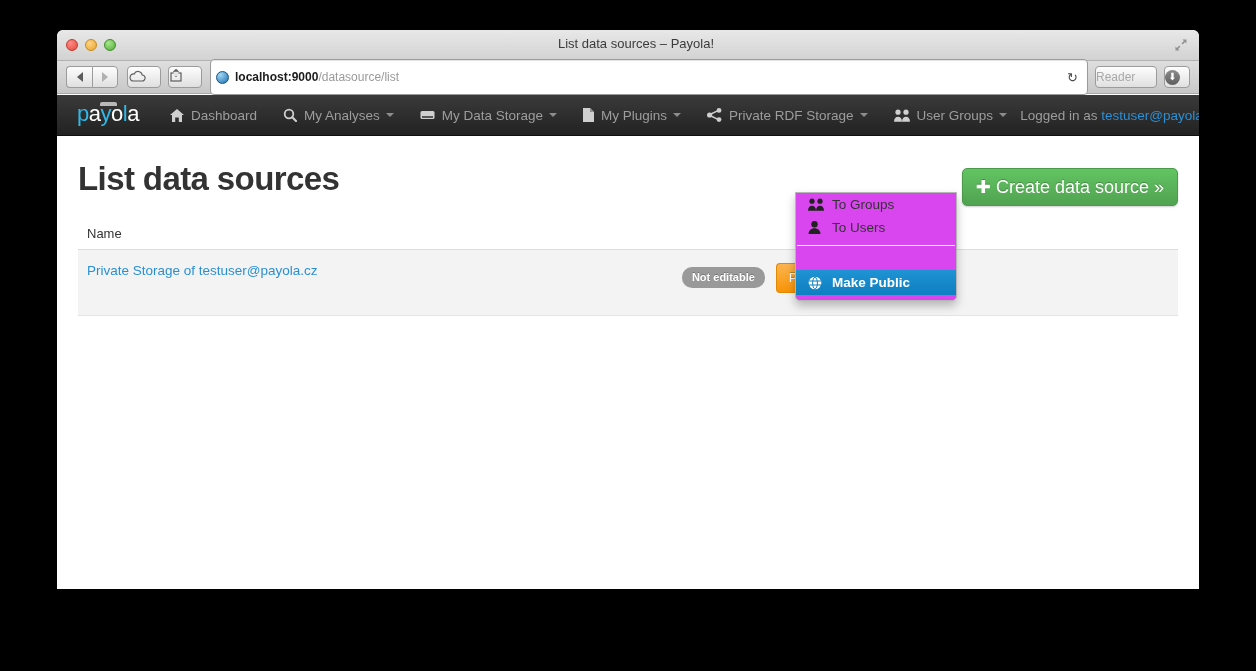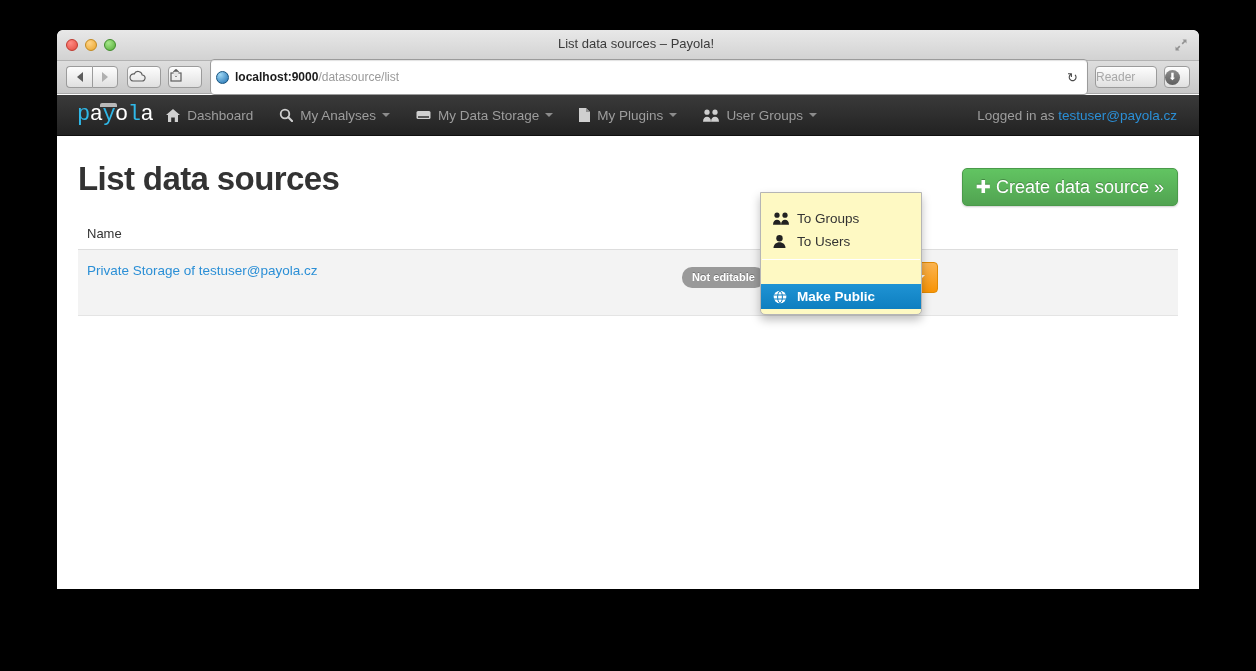--- a/index.html
+++ b/index.html
@@ -112,23 +112,23 @@
   
   #navbar {
     height: 41px;
     background: linear-gradient(to bottom, #3a3a3a 0%, #222222 100%);
     display: flex; align-items: center;
     padding-left: 20px;
     border-bottom: 1px solid #101010;
   }
   #brand-logo {
     font-size: 22px; letter-spacing: -0.5px;
-    color: #2fb8e8; 
+    color: #2fb8e8; margin-right: 18px;
     position: relative; top: -1px;
-    font-family: Liberation Mono, monospace;
+    font-family: Liberation Sans, sans-serif;
   }
   #brand-logo .wht { color: #ffffff; }
   #brand-logo .cap {
     position: absolute; left: 23px; top: 1px;
     width: 17px; height: 4px;
     background: #b9b9b9;
     border-radius: 2px 2px 0 0;
   }
   .nav-item {
     display: flex; align-items: center;
@@ -208,27 +208,27 @@
     padding: 6px 12px 7px;
     text-shadow: 0 -1px 0 rgba(0,0,0,0.25);
   }
   #private-button { border-radius: 4px 0 0 4px; border-right: none; }
   #share-dropdown-button { border-radius: 0 4px 4px 0; display:flex; align-items:center; gap:6px; }
   #share-dropdown-button .caret-down { border-top-color: #fff; margin-left: 3px; }
 
   
   #share-menu {
     position: absolute;
-    left: 682px; top: 56px;
+    left: 717px; top: 56px;
     width: 162px;
-    background: #fef9c3;
+    background: #d946ef;
     border: 1px solid #b5b5b5;
     border-radius: 0 0 5px 5px;
     box-shadow: 0 5px 10px rgba(0,0,0,0.25);
-    padding: 14px 0 5px;
+    padding: 0 0 5px;
     z-index: 20;
   }
   .menu-item {
     display: flex; align-items: center;
     padding: 4px 14px 4px 12px;
     font-size: 13.5px; color: #333;
     white-space: nowrap;
   }
   .menu-item .mi-ico { width: 17px; margin-right: 7px; display:inline-flex; align-items:center; }
   .menu-divider { height: 1px; background: #e5e5e5; margin: 6px 1px 5px; border-bottom: 1px solid #fff; }
@@ -345,20 +345,32 @@
         <span class="nav-ico">
           <svg width="11" height="14" viewBox="0 0 11 14">
               <path d="M0 0h7l4 4v10H0z" fill="#cfcfcf"></path>
               <path d="M7 0l4 4H7z" fill="#8e8e8e"></path>
             </svg>
         </span>
         <span>My Plugins</span>
         <span class="caret-down"></span>
       </div>
 
+      <div class="nav-item">
+        <span class="nav-ico">
+          <svg width="15" height="14" viewBox="0 0 15 14">
+            <circle cx="12" cy="2.4" r="2.4" fill="#cfcfcf"></circle>
+            <circle cx="12" cy="11.6" r="2.4" fill="#cfcfcf"></circle>
+            <circle cx="2.6" cy="7" r="2.6" fill="#cfcfcf"></circle>
+            <path d="M4 6L11 2.6M4 8L11 11.4" stroke="#cfcfcf" stroke-width="1.4"></path>
+          </svg>
+        </span>
+        <span>Private RDF Storage</span>
+        <span class="caret-down"></span>
+      </div>
 
       <div class="nav-item">
         <span class="nav-ico">
           <svg width="16" height="13" viewBox="0 0 16 13">
             <circle cx="4" cy="3.2" r="2.6" fill="#cfcfcf"></circle>
             <circle cx="12" cy="3.2" r="2.6" fill="#cfcfcf"></circle>
             <path d="M0 12.8c0-3.2 1.8-5 4-5s4 1.8 4 5z" fill="#cfcfcf"></path>
             <path d="M8 12.8c0-3.2 1.8-5 4-5s4 1.8 4 5z" fill="#cfcfcf"></path>
           </svg>
         </span>

